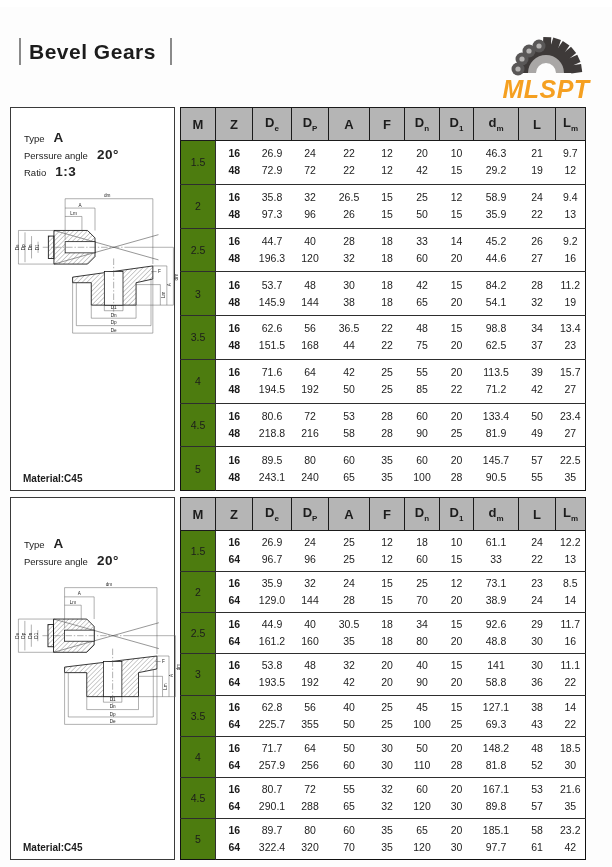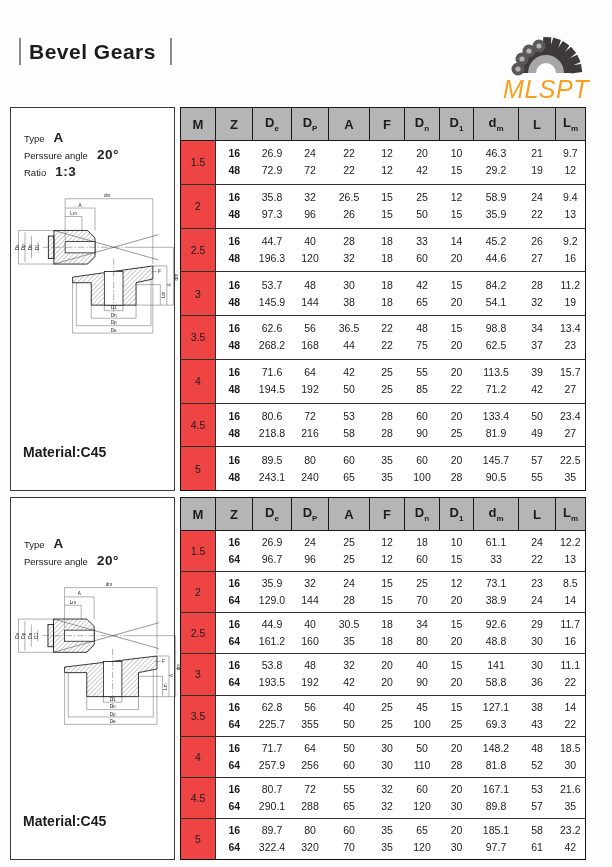--- a/index.html
+++ b/index.html
@@ -3,44 +3,44 @@
 <meta charset="utf-8">
 <style>
   html,body{margin:0;padding:0;background:#ffffff;}
   .page{position:relative;width:612px;height:867px;background:#fdfdfd;font-family:"Liberation Sans",sans-serif;color:#1c1c1c;overflow:hidden;margin-top:7px;}
   
   .hdr{position:relative;height:100px;}
   .title-wrap{position:absolute;left:19px;top:31px;display:flex;align-items:center;}
   .tbar{width:2px;height:27px;background:#8a8a8a;}
   .page-title{font-size:21px;font-weight:bold;letter-spacing:.5px;margin:0 14px 0 8px;}
   .logo{position:absolute;right:8px;top:12px;width:116px;text-align:center;}
-  .logo-text{color:#F5A021;font-weight:normal;font-style:italic;font-size:25px;letter-spacing:.5px;margin-top:-6px;}
+  .logo-text{color:#F5A021;font-weight:bold;font-style:italic;font-size:25px;letter-spacing:.5px;margin-top:-6px;}
   
   .section{display:flex;margin:0 8px 0 10px;}
   .sec1{height:384px;}
   .sec2{height:363px;margin-top:6px;}
   .info-panel{position:relative;width:165px;border:1.5px solid #3a3a3a;background:#fff;box-sizing:border-box;flex:none;}
   .specs{margin:22px 0 0 13px;font-size:9.5px;line-height:16px;color:#222;}
   .sec2 .specs{margin-top:38px;}
   .specs b{font-size:13.5px;margin-left:9px;letter-spacing:.5px;}
-  .material{position:absolute;left:12px;bottom:30px;font-weight:bold;font-size:14px;}
+  .material{position:absolute;left:12px;bottom:6px;font-weight:bold;font-size:10px;}
   .drawing{display:block;margin:10px auto 0 auto;}
   
   .spec-table{border-collapse:collapse;table-layout:fixed;width:406px;margin-left:5px;border:1.6px solid #111;background:#fff;flex:none;}
   .spec-table th{background:#b5b5b5;border:1.4px solid #1a1a1a;font-size:13px;font-weight:bold;height:32px;padding:0;}
   .spec-table th sub{font-size:8px;}
   .spec-table th:nth-child(1){width:34px}.spec-table th:nth-child(2){width:36px}
   .spec-table th:nth-child(3){width:38px}.spec-table th:nth-child(4){width:36px}
   .spec-table th:nth-child(5){width:40px}.spec-table th:nth-child(6){width:34px}
   .spec-table th:nth-child(7){width:34px}.spec-table th:nth-child(8){width:33px}
   .spec-table th:nth-child(9){width:44px}.spec-table th:nth-child(10){width:36px}
   .spec-table tbody tr{border-top:1.4px solid #2e2e2e;}
   .spec-table td{text-align:center;vertical-align:middle;font-size:10.5px;padding:0;}
   .spec-table td div{line-height:17px;}
-  .mcol{background:#ef4444;border-right:1.4px solid #2e2e2e;}
+  .mcol{background:#4d7c0f;border-right:1.4px solid #2e2e2e;}
   .zcol div{font-weight:bold;}
   .sec1 tbody tr{height:43.4px;}
   .sec2 tbody tr{height:41px;}
   
   .drawing text{font-size:5px;fill:#222;font-family:"Liberation Sans",sans-serif;}
   .drawing .dim{stroke:#555;stroke-width:.5;fill:none;}
   .drawing .out{stroke:#111;stroke-width:.9;fill:url(#hatch);}
   .drawing .bore{stroke:#111;stroke-width:.8;fill:#fff;}
   .drawing .cl{stroke:#555;stroke-width:.5;stroke-dasharray:7 2 1.5 2;fill:none;}
   .drawing .cone{stroke:#333;stroke-width:.55;fill:none;}
@@ -353,21 +353,21 @@
             </td>
           </tr>
           <tr>
             <td class="mcol">3.5</td>
             <td class="zcol">
               <div>16</div>
               <div>48</div>
             </td>
             <td>
               <div>62.6</div>
-              <div>268.2</div>
+              <div>151.5</div>
             </td>
             <td>
               <div>56</div>
               <div>168</div>
             </td>
             <td>
               <div>36.5</div>
               <div>44</div>
             </td>
             <td>

